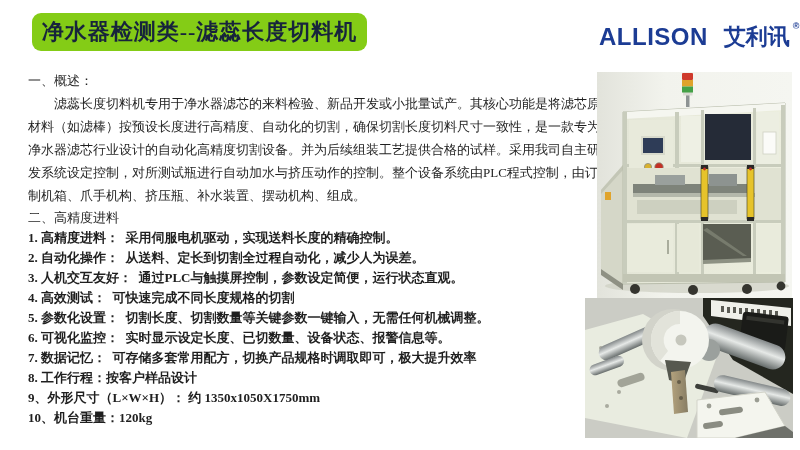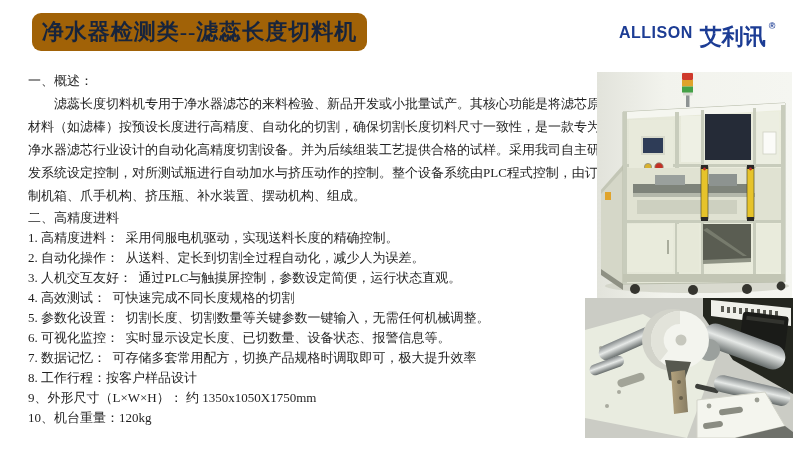--- a/index.html
+++ b/index.html
@@ -10,50 +10,50 @@
     position:relative;
     overflow:hidden;
     color:#1f1f1f;
   }
   .page { position:absolute; inset:0; background:#ffffff; }
 
   
   .title-badge {
     position:absolute; left:32px; top:13px;
     width:335px; height:38px;
-    background:#a16207;
+    background:#84cc16;
     border-radius:9px;
     display:flex; align-items:center; justify-content:center;
   }
   .title-badge span {
     font-size:22px; font-weight:bold; color:#17243c; letter-spacing:1px;
     white-space:nowrap;
   }
 
   
   .logo {
     position:absolute; left:599px; top:25px;
     display:flex; align-items:flex-start;
     color:#1c3c94;
     font-family:"Liberation Sans", sans-serif;
     font-weight:bold; line-height:1;
   }
-  .logo .latin { font-size:16px; letter-spacing:0.5px;margin-left:20px; }
-  .logo .cn { font-size:22px; margin-left:7px; margin-top:1px; }
+  .logo .latin { font-size:24px; letter-spacing:0.5px; }
+  .logo .cn { font-size:22px; margin-left:16px; margin-top:1px; }
   .logo .reg { font-size:9px; margin-left:3px; margin-top:-3px; }
 
   
   .content {
     position:absolute; left:28px; top:69px; width:577px;
     font-size:13px;
   }
   .heading { line-height:23px; white-space:pre-wrap; }
   .paragraph { line-height:23px; text-indent:2em; white-space:pre-wrap; }
   .features-heading { line-height:21px; white-space:pre-wrap; }
-  .feature-item { line-height:20px; white-space:pre-wrap; }
+  .feature-item { line-height:20px; white-space:pre-wrap;font-weight:bold; }
 
   
   .photo { position:absolute; display:block; }
   .photo-machine { left:597px; top:72px; width:195px; height:230px; }
   .photo-detail  { left:585px; top:298px; width:208px; height:140px; }
   .photo svg { display:block; width:100%; height:100%; }
 </style>
 </head>
 <body>
 

